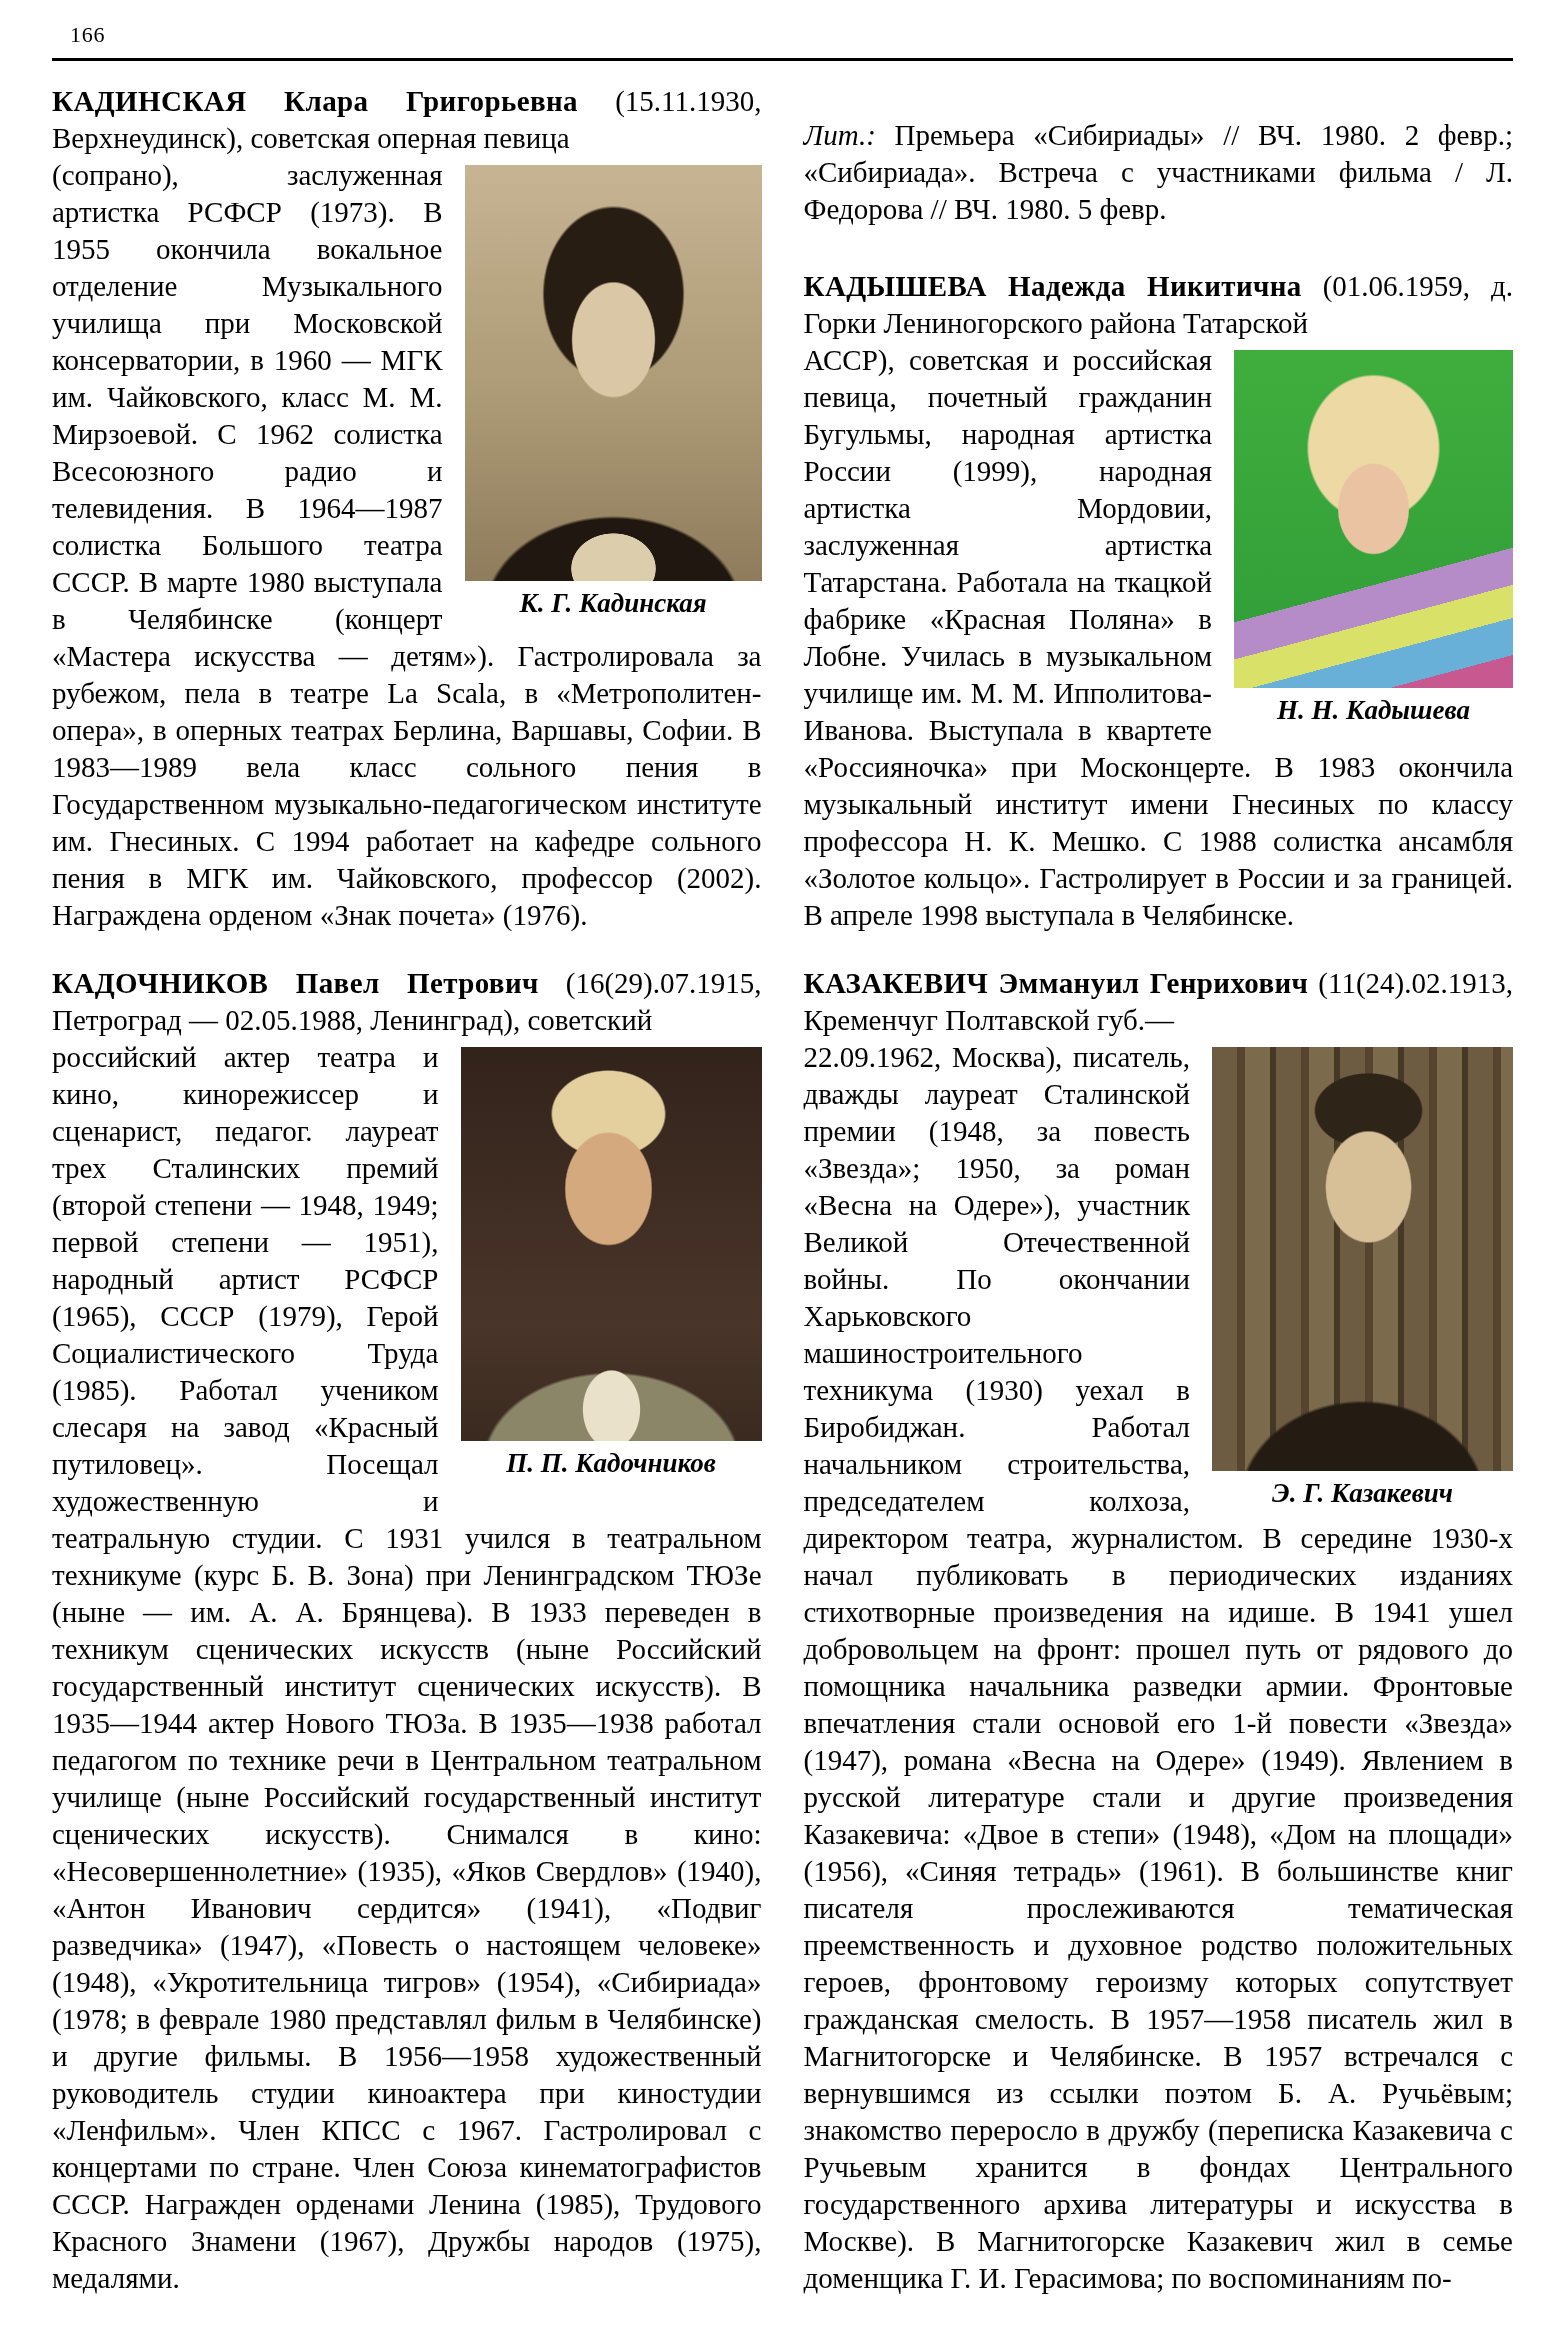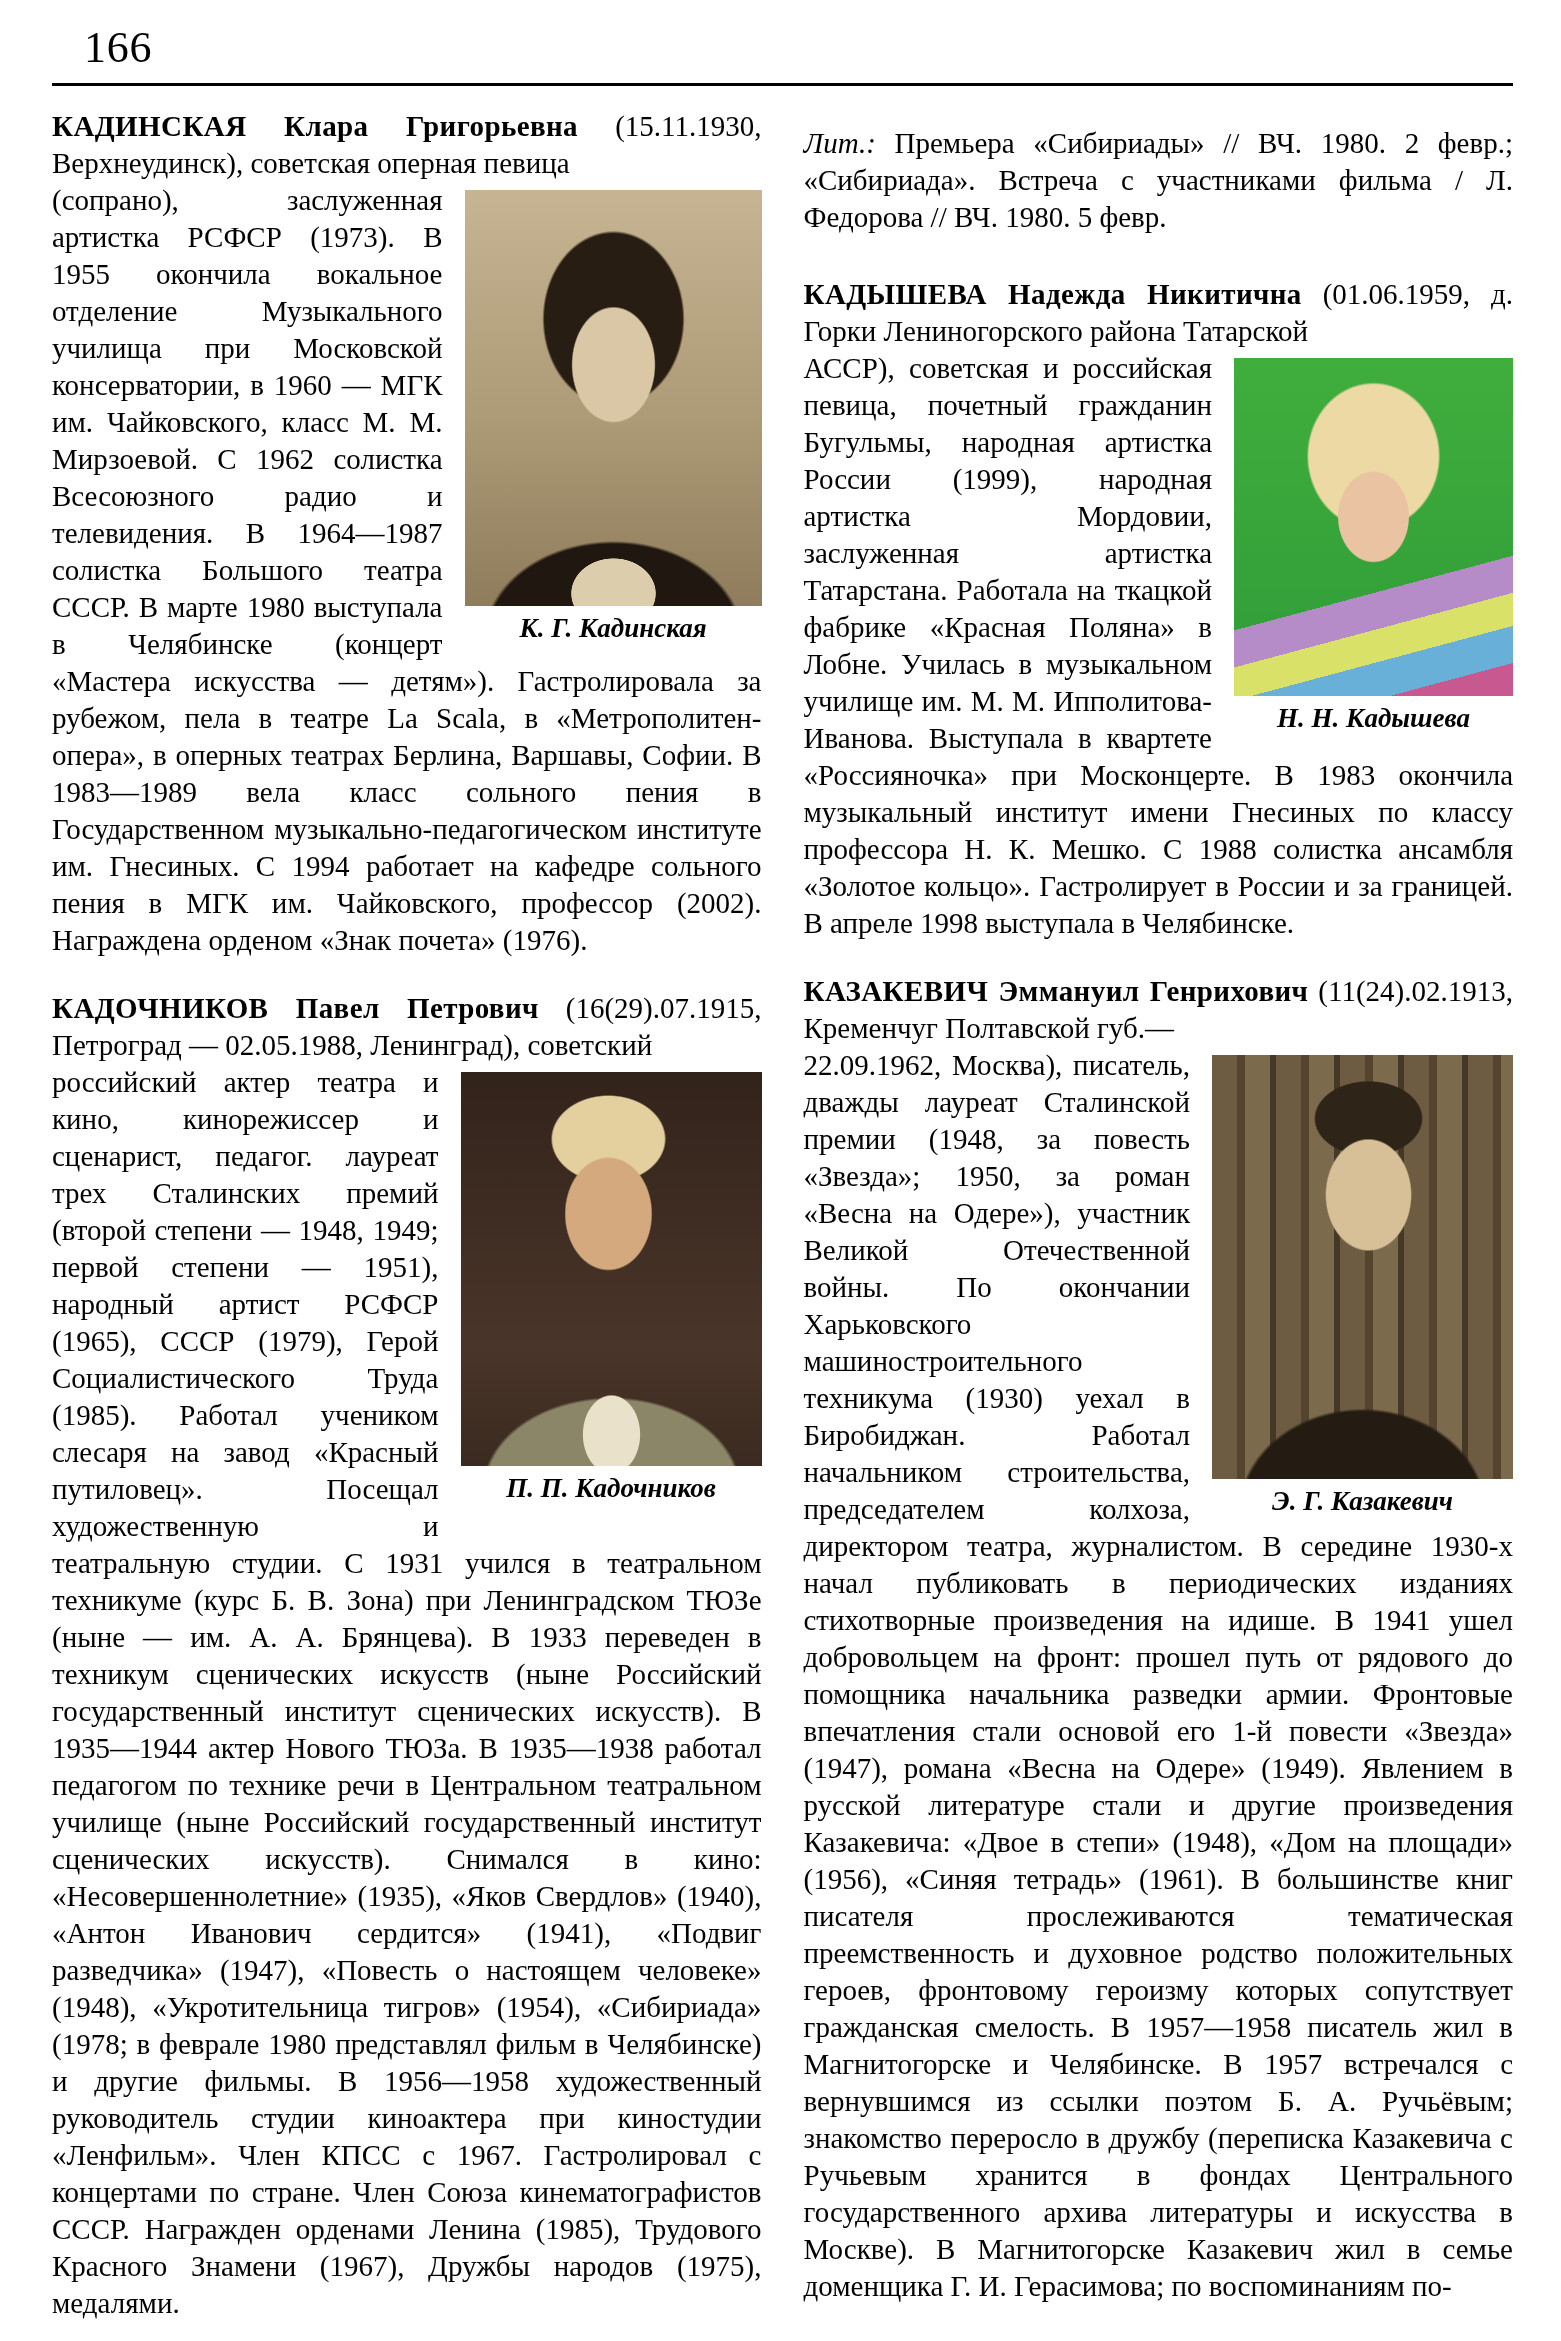--- a/index.html
+++ b/index.html
@@ -3,26 +3,26 @@
 <meta charset="utf-8">
 <style>
   html, body { margin: 0; padding: 0; background: #ffffff; }
   body {
     width: 1561px; height: 2342px; overflow: hidden;
     font-family: "Liberation Serif", "DejaVu Serif", serif;
     color: #000;
   }
   .page { padding: 22px 48px 0 52px; }
   .pagenum {
-    font-size: 44px; font-weight: 400; margin-left: 32px; letter-spacing: 0.7px;
+    font-size: 22px; font-weight: 400; margin-left: 18px; letter-spacing: 0.7px;
   }
   .rule {
     border: 0; border-top: 3.7px solid #000; margin: 10.4px 0 22px 0;
   }
-  .columns { display: flex; gap: 42px; align-items: center; }
+  .columns { display: flex; gap: 42px; align-items: flex-end; }
   .col { width: 710px; }
 
   p { margin: 0; font-size: 29px; line-height: 37px; text-align: justify; hyphens: auto; }
   .entry { margin-bottom: 31px; }
   .entry:last-child { margin-bottom: 0; }
   .entry-name { font-weight: 700; letter-spacing: 0.4px; }
 
   figure.photowrap {
     float: right; margin: 7.4px 0 7.4px 22px; padding: 0;
   }

